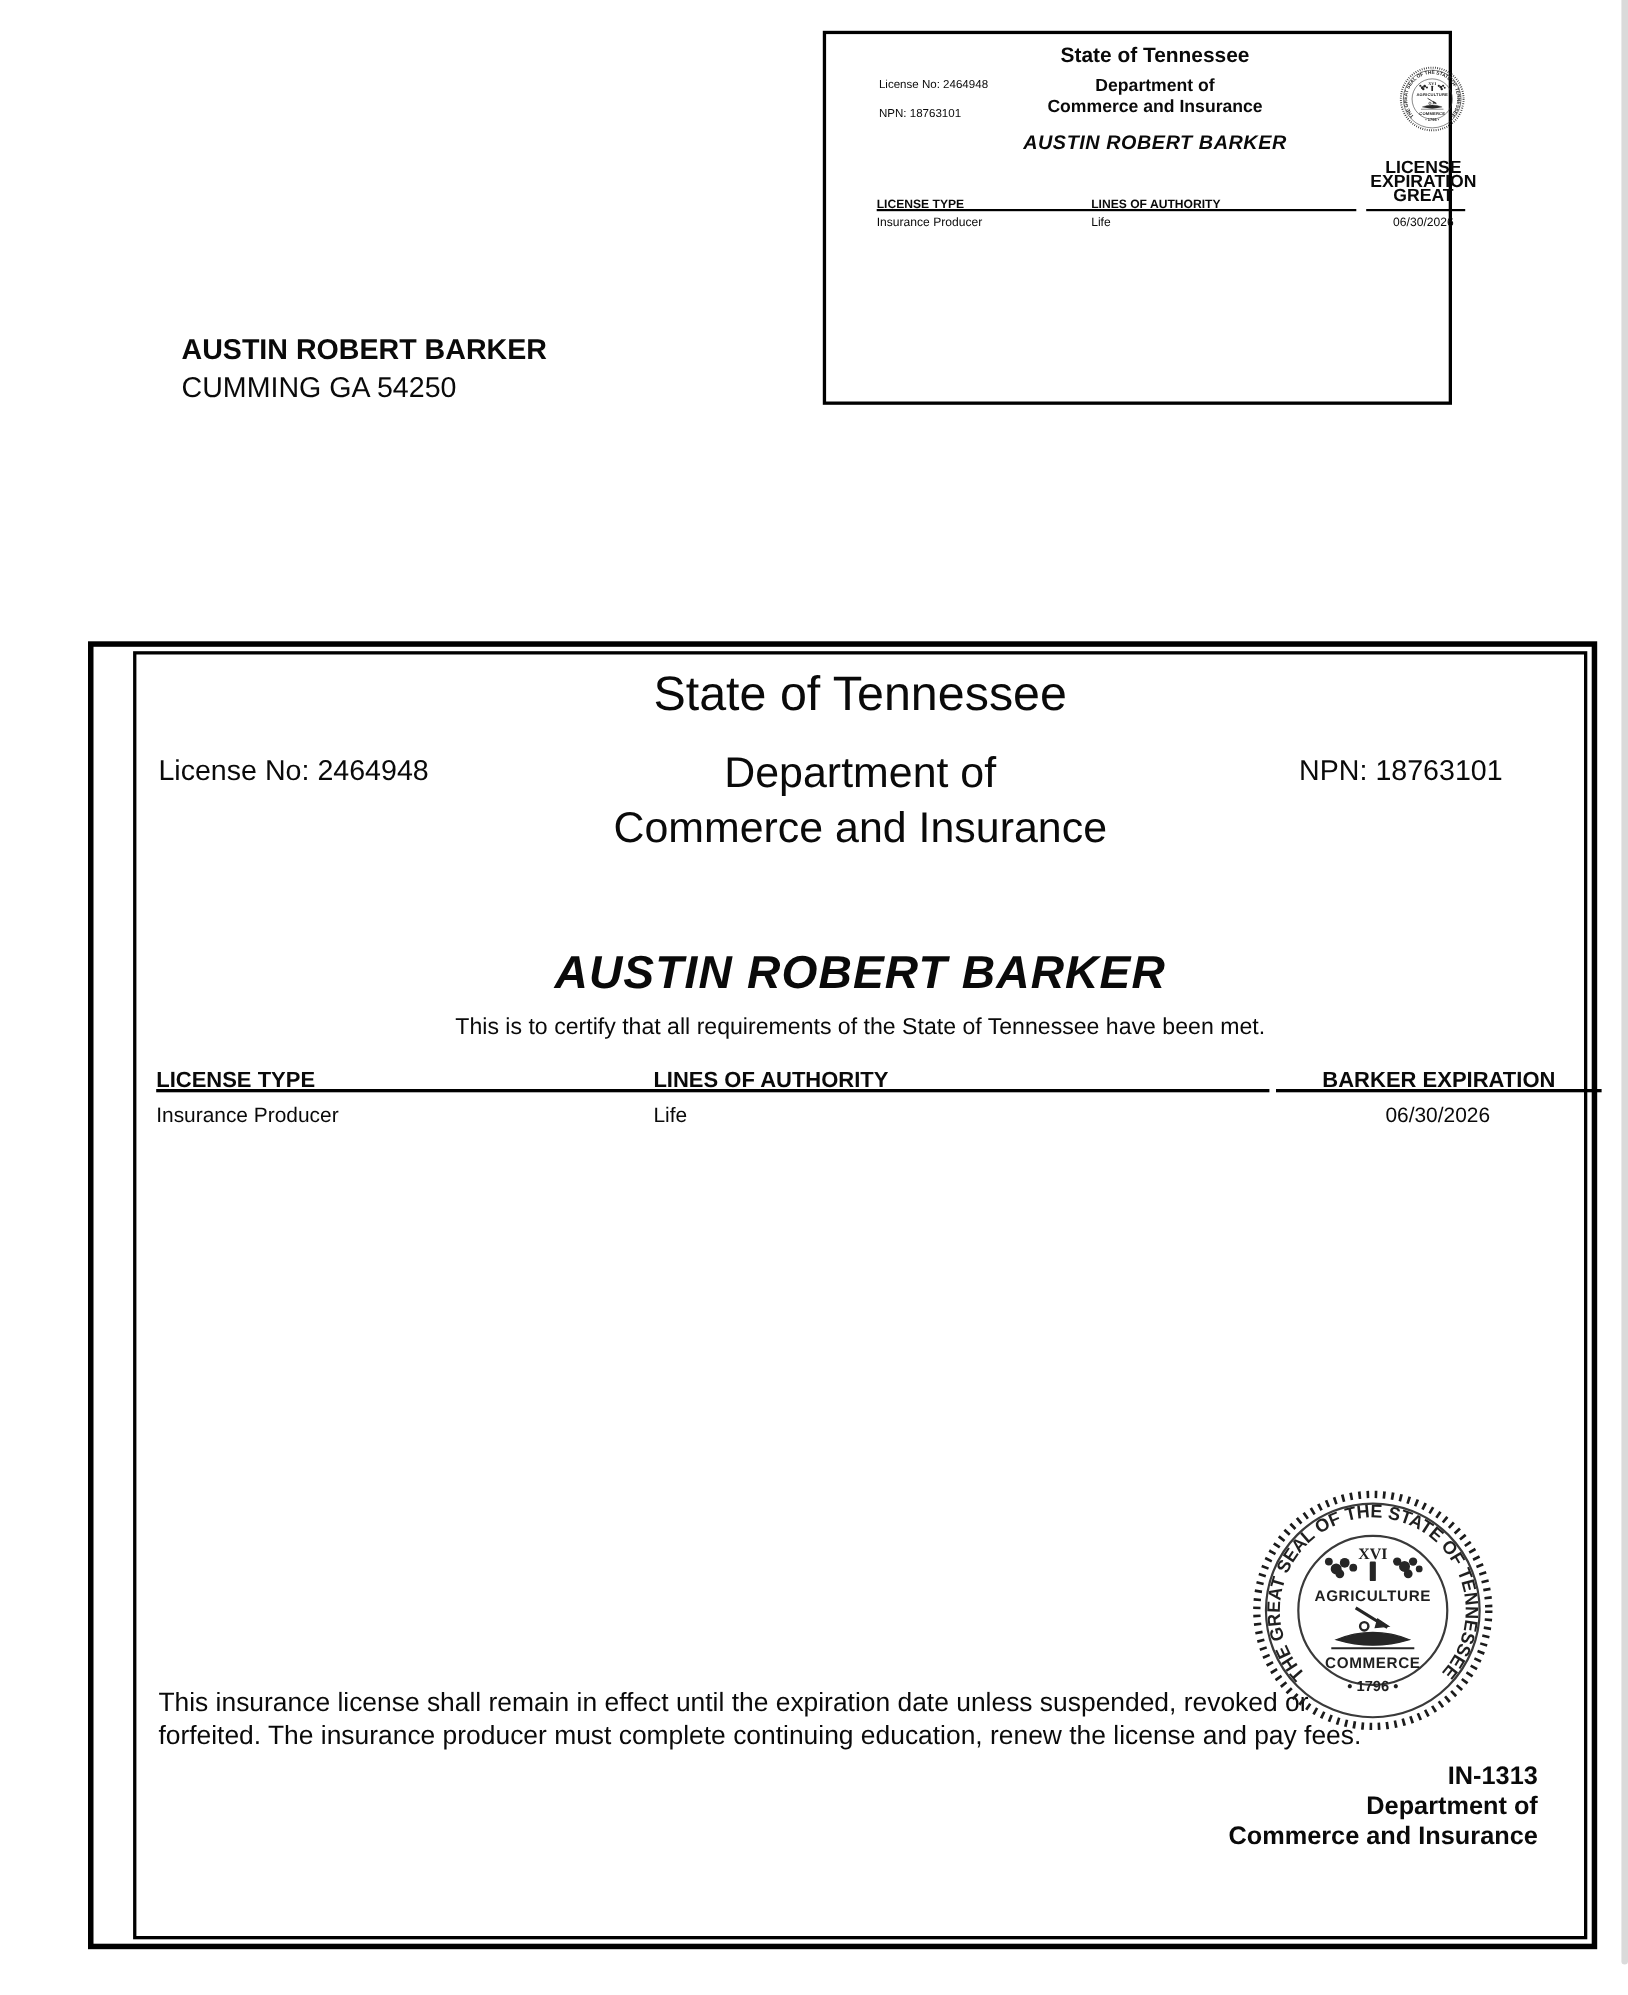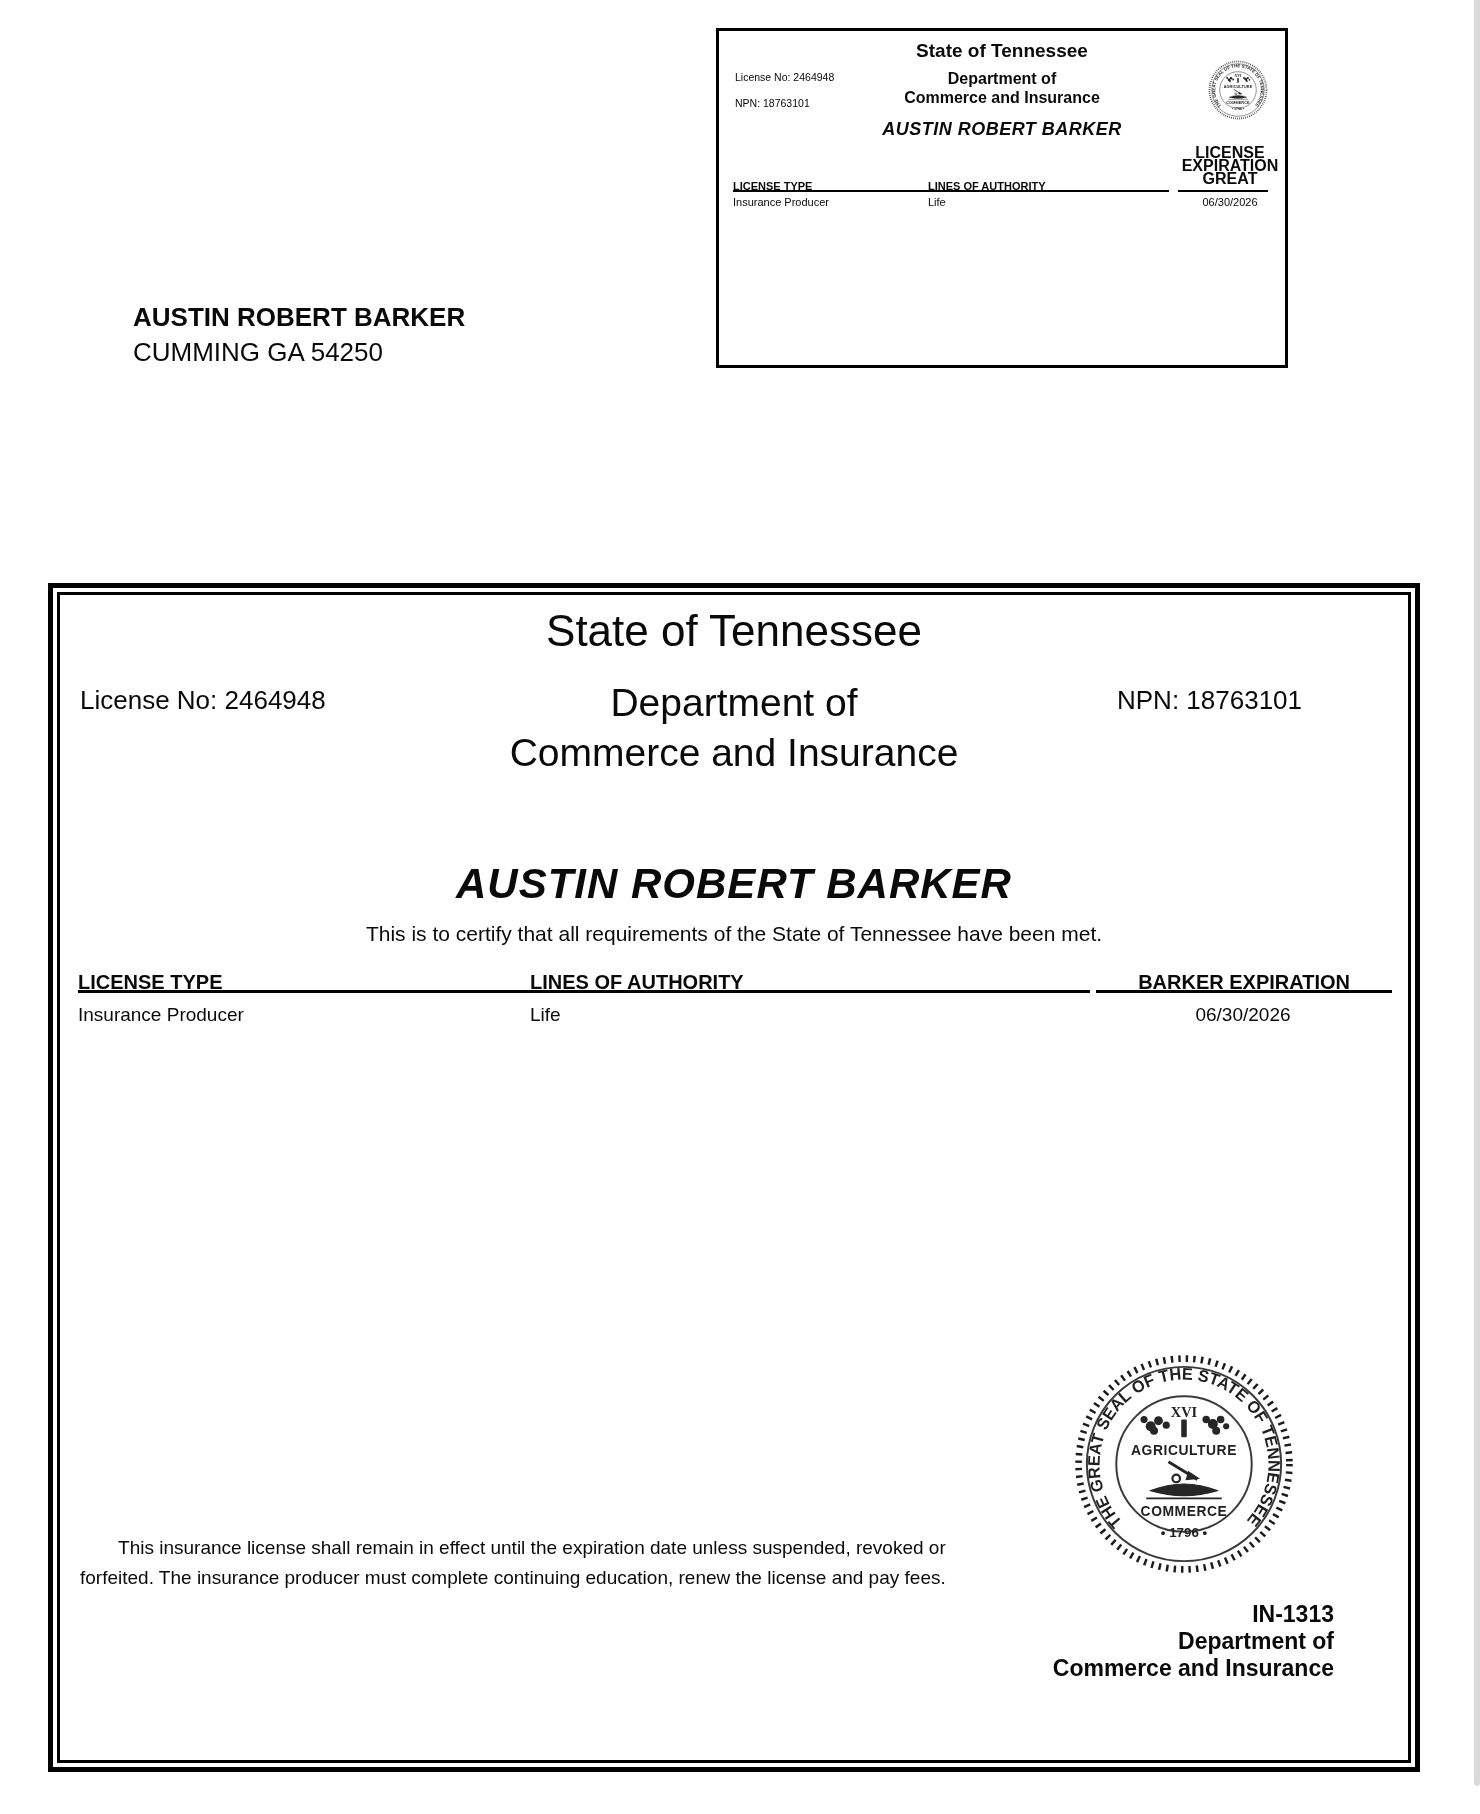--- a/index.html
+++ b/index.html
@@ -1,18 +1,18 @@
 <!DOCTYPE html>
 <html><head>
 <meta charset="utf-8">
 <style>
   html,body{margin:0;padding:0;background:#fff;}
   #page{position:relative;width:1480px;height:1814px;background:#ffffff;overflow:hidden;
         font-family:"Liberation Sans", sans-serif;color:#0a0a0a;}
-  .abs{position:absolute;}
+  .abs{position:absolute;margin-left:32px;}
   .ctr{left:0;right:0;text-align:center;}
   
   #address{left:133px;top:300px;font-size:26px;line-height:35px;}
   #address .name{font-weight:bold;}
   
   #card{left:716px;top:28px;width:572px;height:340px;border:3px solid #000;box-sizing:border-box;}
   #card .state{top:9px;font-size:19px;font-weight:bold;}
   #card .dept{top:38px;font-size:16px;font-weight:bold;line-height:19px;}
   #card .holder{top:88px;font-size:18px;font-weight:bold;font-style:italic;letter-spacing:.5px;}
   #card .licno{left:16px;top:40px;font-size:10.5px;}
@@ -34,21 +34,21 @@
   #cert .certify{top:334px;font-size:21px;}
   #cert .th{top:383px;font-size:20px;font-weight:bold;}
   #cert .th-lt{left:25px;}
   #cert .th-loa{left:477px;}
   #cert .th-le{left:995px;width:302px;text-align:right;}
   #cert .rule{top:402px;height:3px;background:#000;}
   #cert .td{top:416px;font-size:19px;}
   #cert .td-lt{left:25px;}
   #cert .td-loa{left:477px;}
   #cert .td-le{left:1083px;width:214px;text-align:center;}
-  #cert .notice{left:27px;top:945px;font-size:19px;line-height:30px;text-align:right;}
+  #cert .notice{left:27px;top:945px;font-size:24px;line-height:30px;}
   #cert .sealbox{left:1020px;top:765px;width:222px;height:222px;}
   #cert .formblock{left:981px;top:1013px;width:300px;text-align:right;font-size:23px;font-weight:bold;line-height:27px;}
   
   #edge-right{right:0;top:0;width:6px;height:1786px;background:#dadada;border-bottom-left-radius:8px;border-bottom-right-radius:8px;}
 </style>
 </head>
 <body>
 
 <svg width="0" height="0" style="position:absolute" aria-hidden="true">
   <defs>

